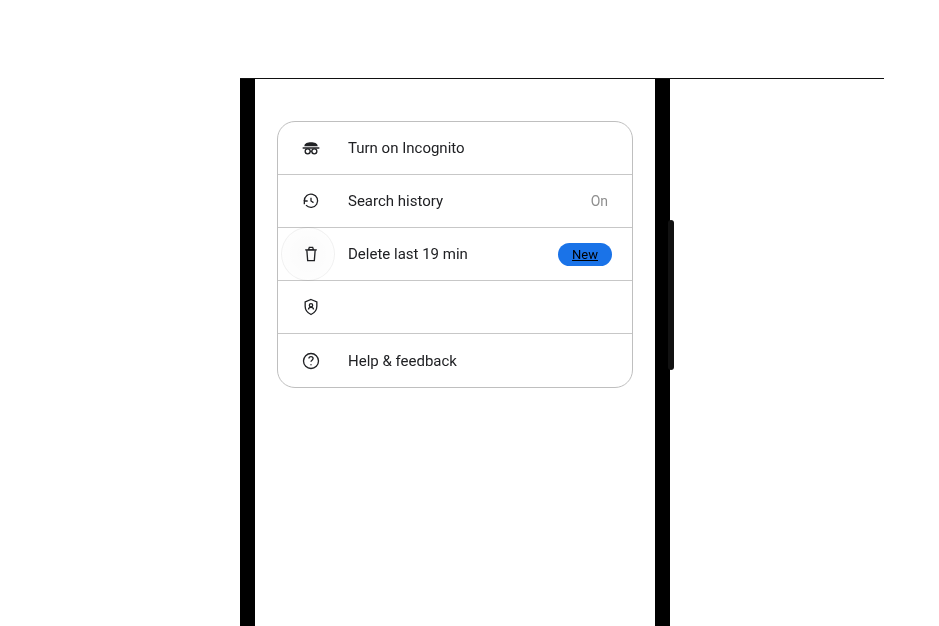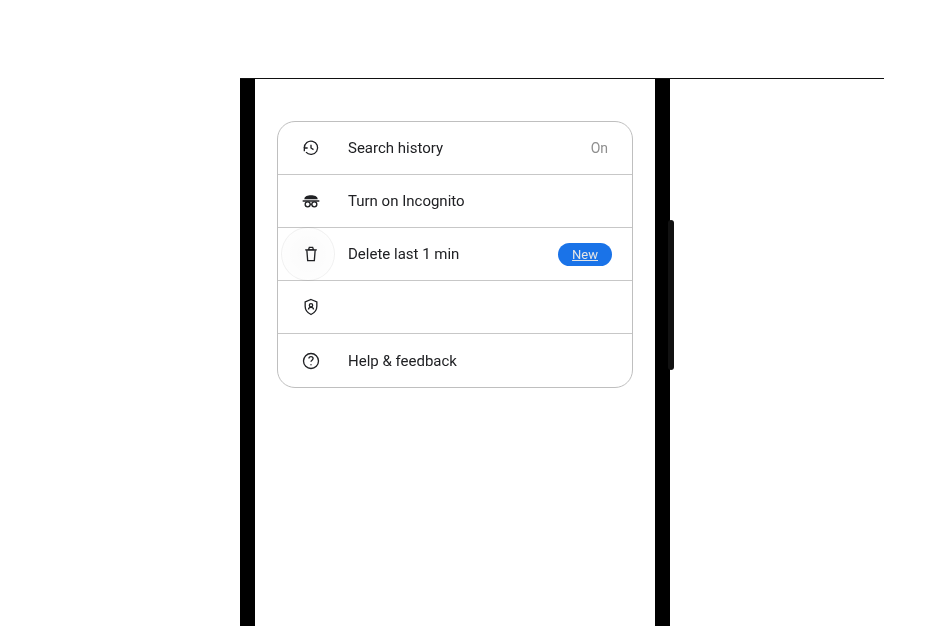--- a/index.html
+++ b/index.html
@@ -89,21 +89,21 @@
       color: #202124;
       flex: 1;
     }
     .trailing {
       font-size: 14px;
       color: #8e8e8e;
       margin-right: 6px;
     }
     .badge {
       background: #1a73e8;
-      color: #e5e5e5;
+      color: #000000;
       font-size: 13px;
       padding: 4px 14px;
       border-radius: 14px;
       margin-right: 2px;
       text-decoration: underline;
     }
     .highlight-ring {
       position: absolute;
       left: 4px;
       top: 50%;
@@ -126,52 +126,52 @@
 
 <div class="hairline"></div>
 
 <div class="phone-frame">
   <div class="phone-screen">
     <div class="menu-card">
 
       <div class="menu-item">
         <span class="icon-wrap">
           <svg viewBox="0 0 24 24" fill="none" stroke="#202124" stroke-width="1.6">
-            <path d="M4 12 A8 8 0 1 1 6 17"></path>
-            <path d="M4 16 L4 12 L8 12" fill="none"></path>
-            <path d="M12 8 L12 12 L15 14"></path>
-          </svg>
-        </span>
-        <span class="label">Search history</span>
-        <span class="trailing">On</span>
-      </div>
-
-      <div class="menu-item">
-        <span class="icon-wrap">
-          <svg viewBox="0 0 24 24" fill="none" stroke="#202124" stroke-width="1.6">
             <path d="M4 10 C4 6 8 5 12 5 C16 5 20 6 20 10 L4 10 Z" fill="#202124" stroke="none"></path>
             <path d="M2 12 L22 12" stroke="#202124"></path>
             <circle cx="8" cy="16" r="3"></circle>
             <circle cx="16" cy="16" r="3"></circle>
             <path d="M11 16 L13 16"></path>
           </svg>
         </span>
         <span class="label">Turn on Incognito</span>
       </div>
 
       <div class="menu-item">
+        <span class="icon-wrap">
+          <svg viewBox="0 0 24 24" fill="none" stroke="#202124" stroke-width="1.6">
+            <path d="M4 12 A8 8 0 1 1 6 17"></path>
+            <path d="M4 16 L4 12 L8 12" fill="none"></path>
+            <path d="M12 8 L12 12 L15 14"></path>
+          </svg>
+        </span>
+        <span class="label">Search history</span>
+        <span class="trailing">On</span>
+      </div>
+
+      <div class="menu-item">
         <div class="highlight-ring"></div>
         <span class="icon-wrap">
           <svg viewBox="0 0 24 24" fill="none" stroke="#202124" stroke-width="1.6">
             <path d="M5 7 L19 7"></path>
             <path d="M10 4 L14 4 L15 7 L9 7 Z" fill="none"></path>
             <path d="M7 7 L8 20 L16 20 L17 7"></path>
           </svg>
         </span>
-        <span class="label">Delete last 1 min</span>
+        <span class="label">Delete last 19 min</span>
         <span class="badge">New</span>
       </div>
 
 
       <div class="menu-item">
         <span class="icon-wrap">
           <svg viewBox="0 0 24 24" fill="none" stroke="#202124" stroke-width="1.6">
             <path d="M12 3 L19 6 L19 11 C19 16 16 19 12 21 C8 19 5 16 5 11 L5 6 Z"></path>
             <circle cx="12" cy="10" r="2"></circle>
             <path d="M9 15 C9 13 10.5 12.5 12 12.5 C13.5 12.5 15 13 15 15"></path>

